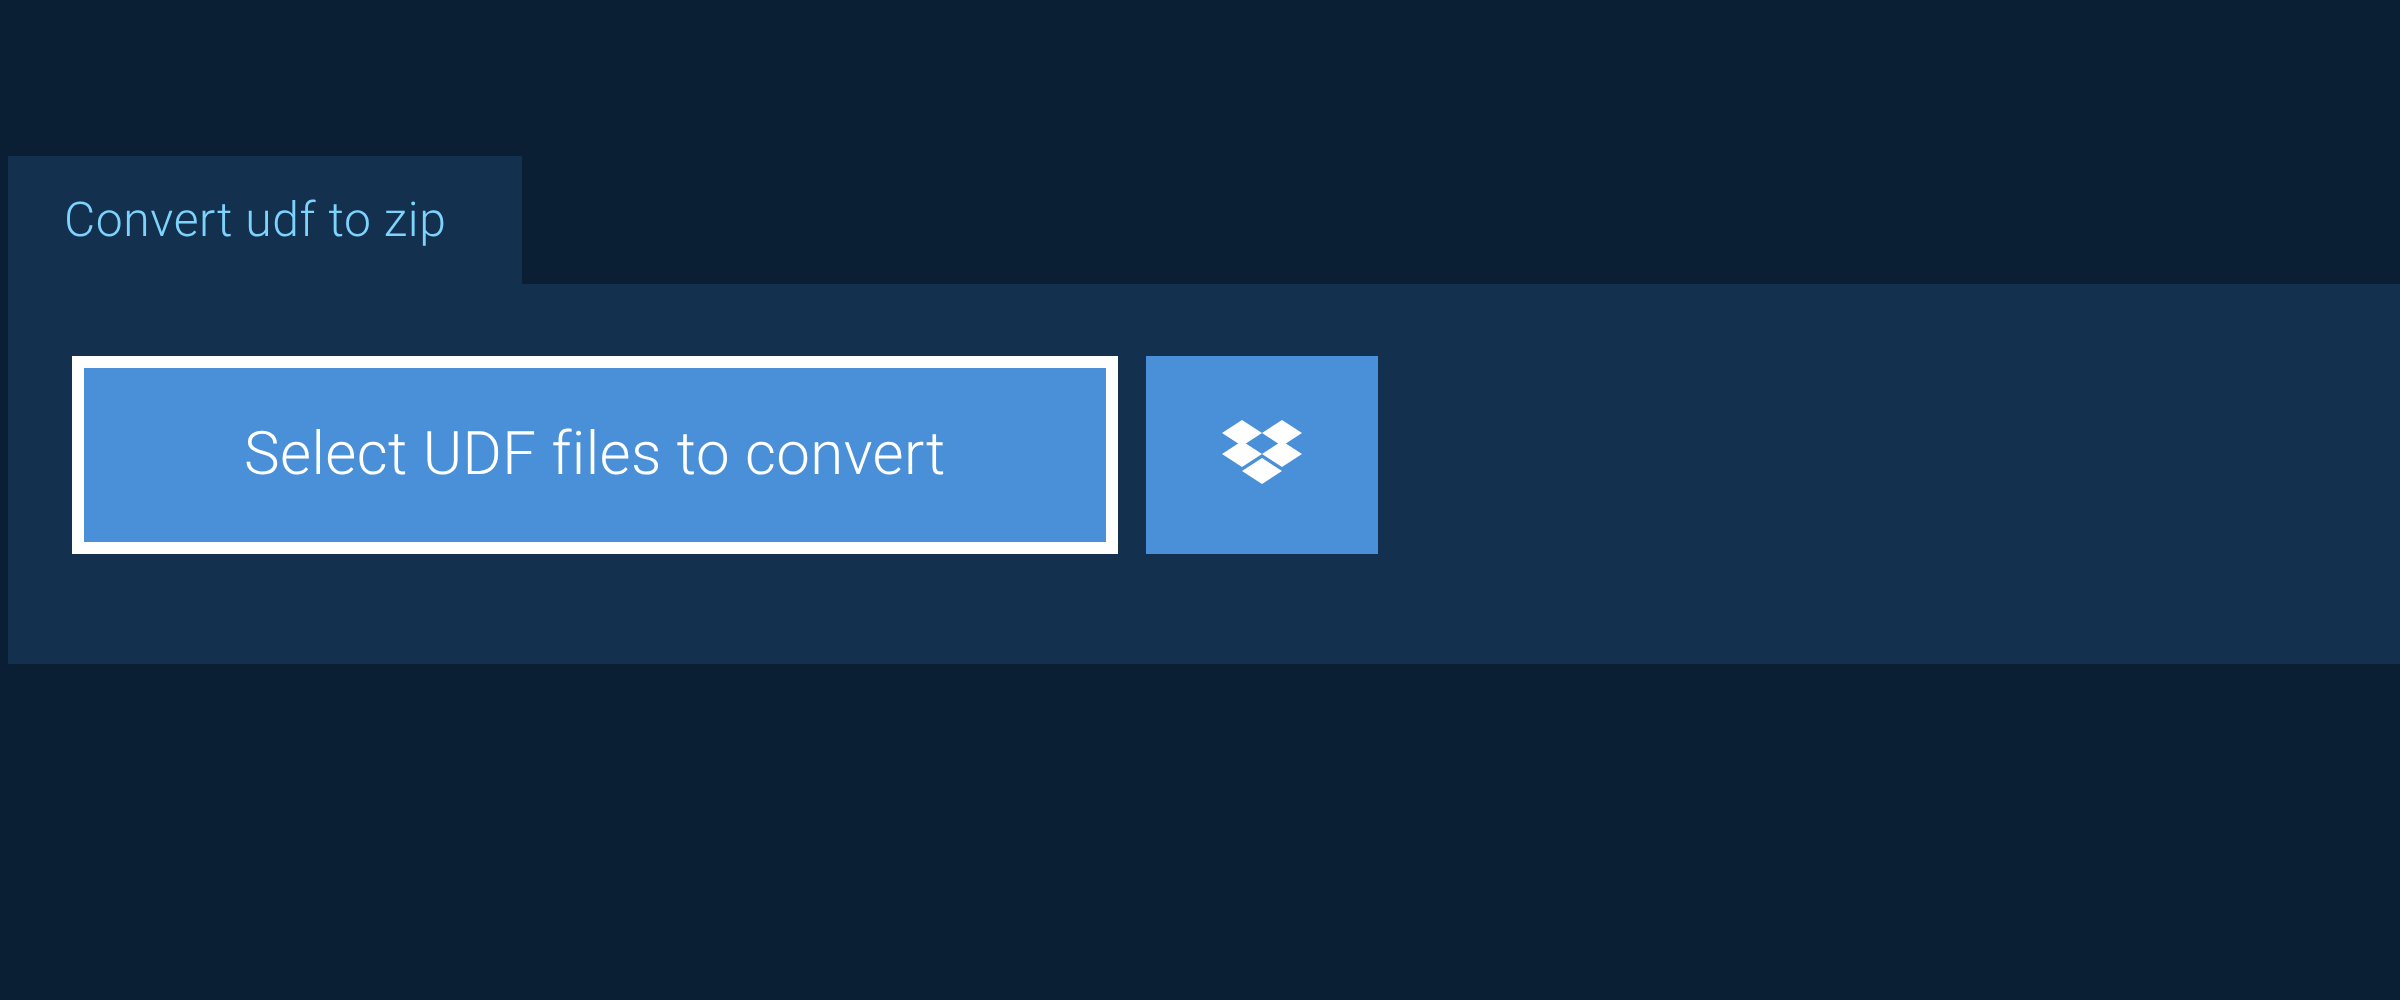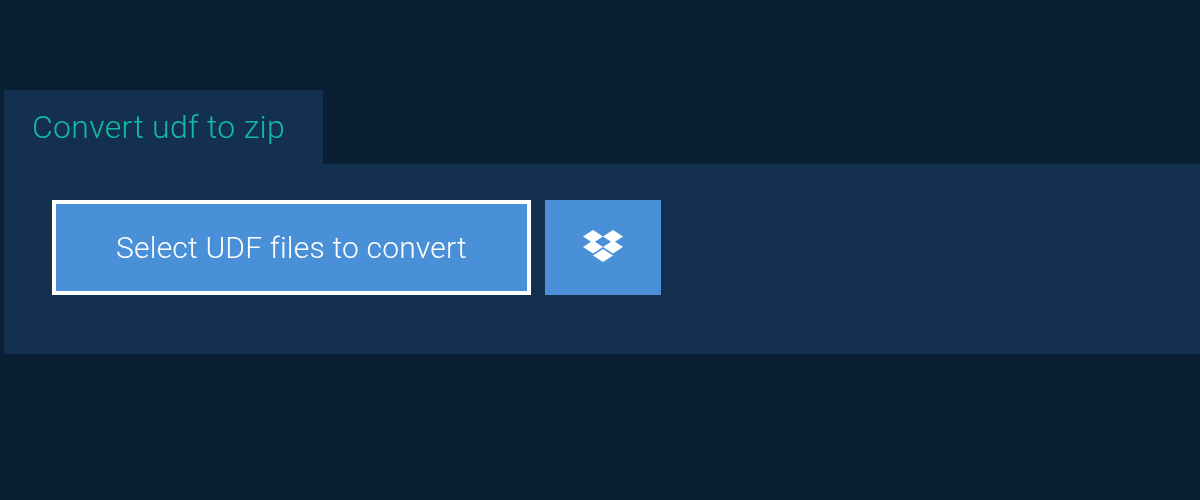--- a/index.html
+++ b/index.html
@@ -14,53 +14,51 @@
       font-family: -apple-system, BlinkMacSystemFont, "Segoe UI", Roboto, Helvetica, Arial, sans-serif;
       overflow: hidden;
     }
     .tab-container {
       margin-top: 78px;
       margin-left: 4px;
     }
     .tab {
       display: inline-block;
       background: #13314f;
-      color: #14b8a6;
-      font-size: 32px;
+      color: #7dd3fc;
+      font-size: 24px;
       font-weight: 300;
       padding: 18px 38px 18px 28px;
       letter-spacing: 0.3px;
-      margin-top: 12px;
     }
     .panel {
       background: #13314f;
       margin-left: 4px;
       padding: 36px 32px 42px 32px;
       height: 190px;
       width: calc(100% - 4px);
     }
     .button-row {
       display: flex;
       gap: 14px;
       align-items: stretch;
     }
     .select-button {
       background: #4a90d9;
-      border: 4px solid #ffffff;
+      border: 6px solid #ffffff;
       color: #ffffff;
       font-size: 30px;
       font-weight: 300;
-      padding: 26px 60px;
+      padding: 26px 80px;
       cursor: pointer;
       display: flex;
       align-items: center;
       justify-content: center;
       letter-spacing: 0.2px;
       white-space: nowrap;
-      margin-left: 16px;
     }
     .dropbox-button {
       background: #4a90d9;
       width: 116px;
       display: flex;
       align-items: center;
       justify-content: center;
       cursor: pointer;
     }
     .dropbox-icon {

